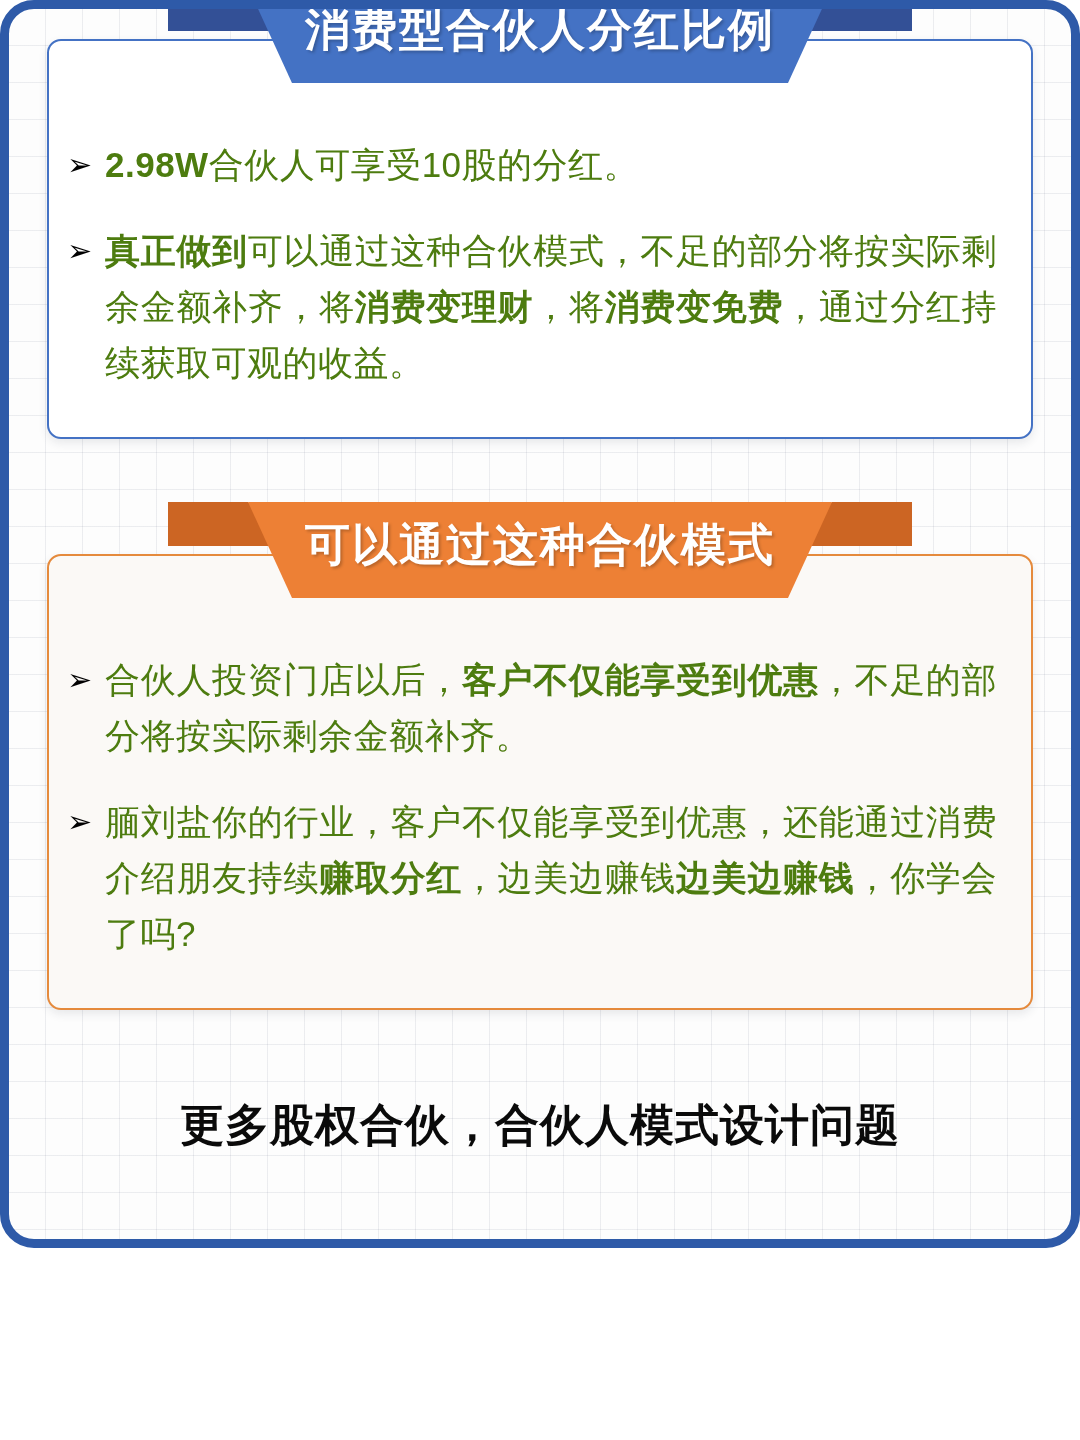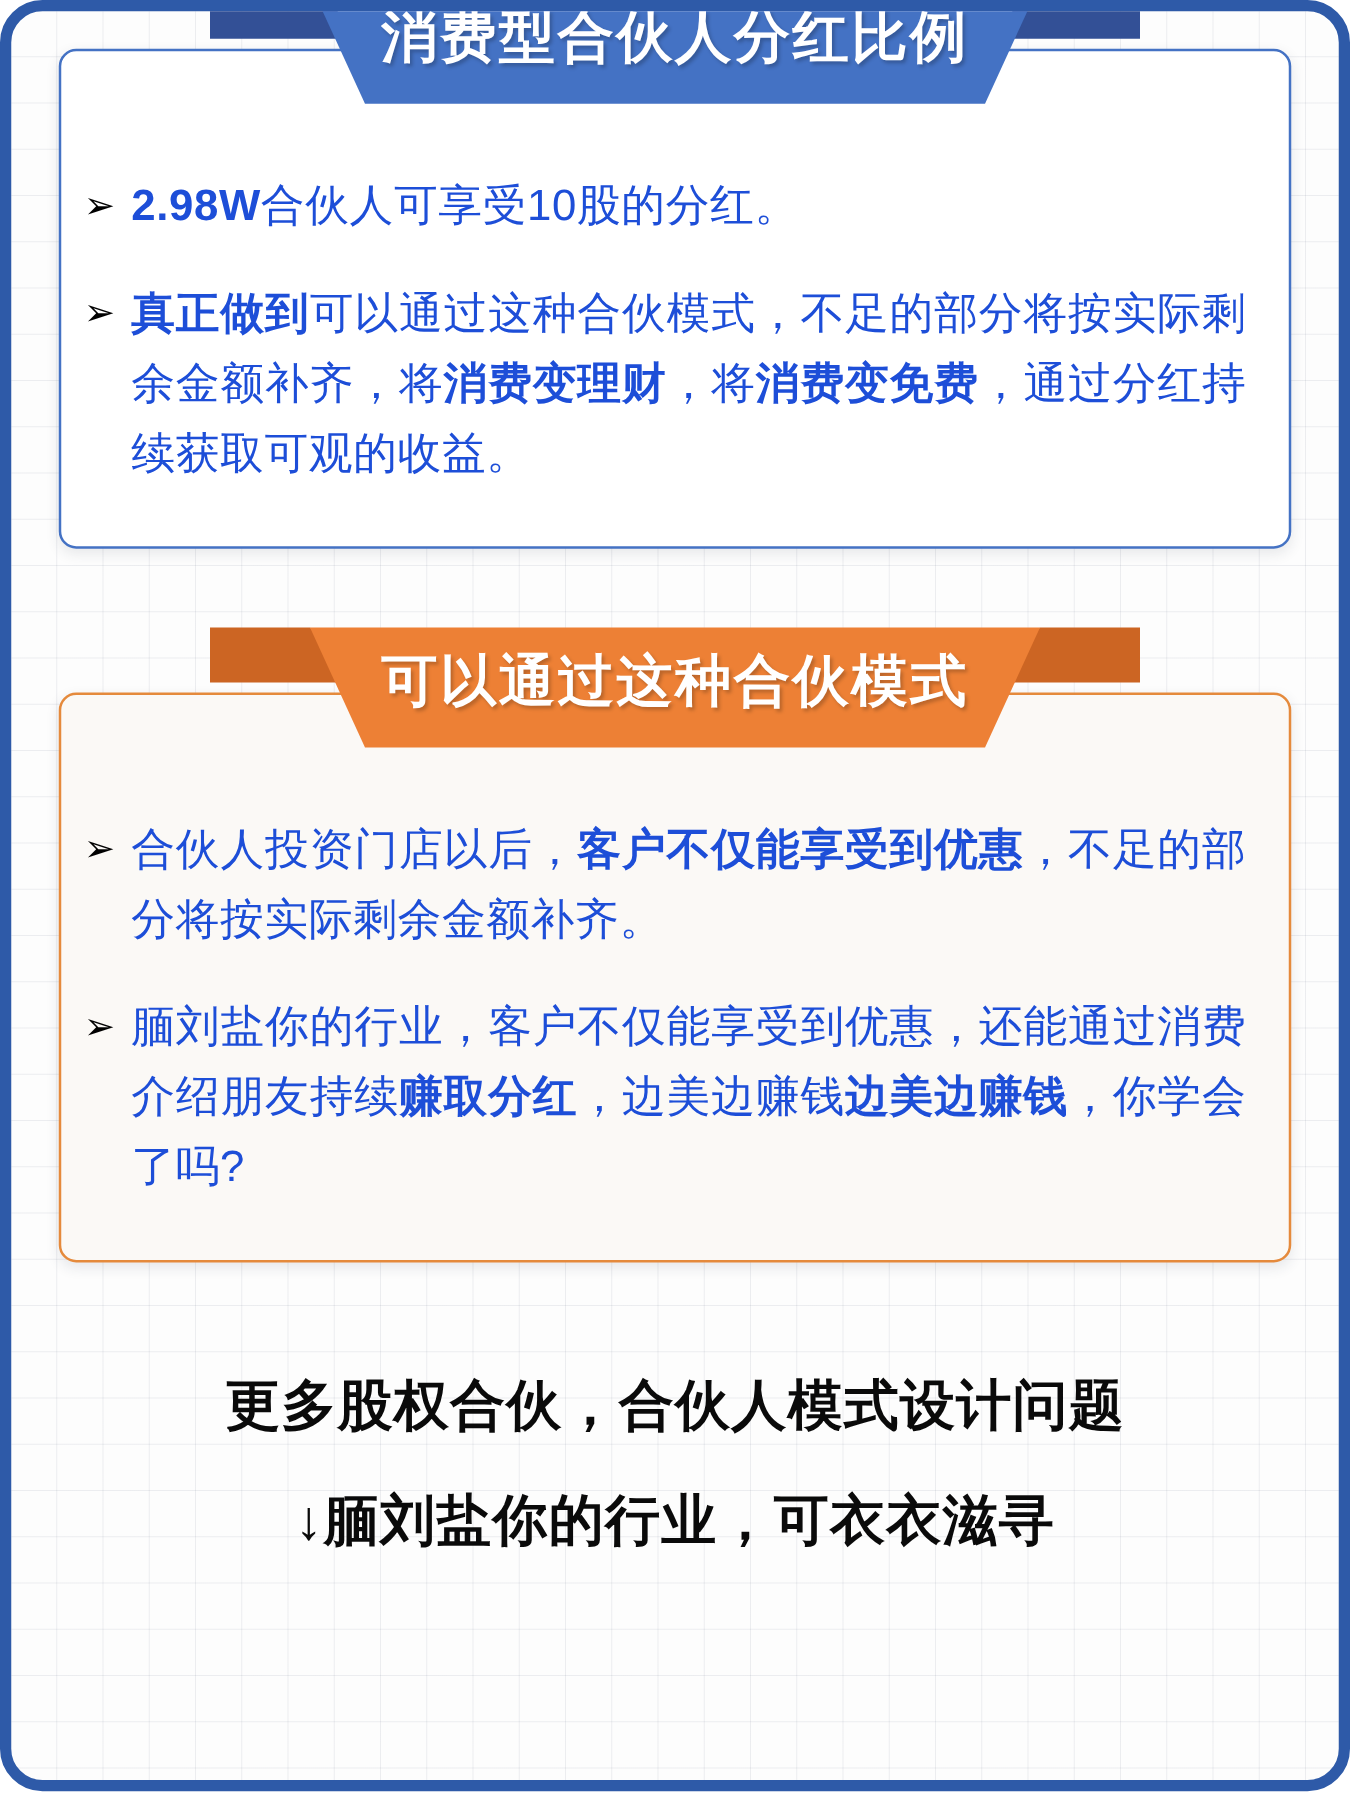--- a/index.html
+++ b/index.html
@@ -13,21 +13,21 @@
     overflow: hidden;
     font-family: "Liberation Sans", "DejaVu Sans", sans-serif;
     background: #ffffff;
   }
 
   
   .poster {
     position: relative;
     box-sizing: border-box;
     width: 1080px;
-    height: 1433px;
+    height: 1248px;
     border: 9px solid #2E5AA8;
     border-radius: 34px;
     background-color: #FDFDFD;
     background-image:
       linear-gradient(to right,  rgba(120,130,150,0.13) 1px, transparent 1px),
       linear-gradient(to bottom, rgba(120,130,150,0.13) 1px, transparent 1px);
     background-size: 37px 37px;
     background-position: -1px -1px;
     overflow: hidden;
   }
@@ -94,21 +94,21 @@
     line-height: 56px;
     color: #000000;
     text-align: left;
     padding-left: 8px;
     box-sizing: border-box;
   }
   .bullet-body {
     flex: 1 1 auto;
     font-size: 35px;
     line-height: 56px;
-    color: #1d4ed8;
+    color: #4d7c0f;
     text-align: justify;
     letter-spacing: 0.5px;
   }
   .bullet-body b { font-weight: bold; }
 
   
   #card-dividend {
     top: 0;
     padding: 96px 34px 46px 10px;
     min-height: 330px;
@@ -192,16 +192,15 @@
           <span class="bullet-marker">➢</span>
           <span class="bullet-body"><span>腼刘盐你的行业，客户不仅能享受到优惠，还能通过消费介绍朋友持续</span><b>赚取分红</b><span>，边美边赚钱</span><b>边美边赚钱</b><span>，你学会了吗?</span></span>
         </li>
       </ul>
 
     </div>
   </div>
 
   <div class="footer-heading">
     <div class="footer-line">更多股权合伙，合伙人模式设计问题</div>
-    <div class="footer-line">↓腼刘盐你的行业，可衣衣滋寻</div>
   </div>
 
 </div>
 
 </body></html>

